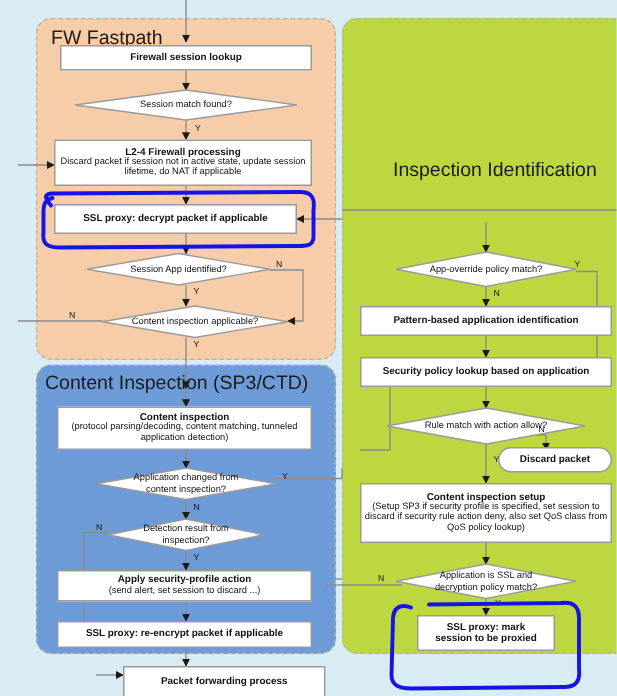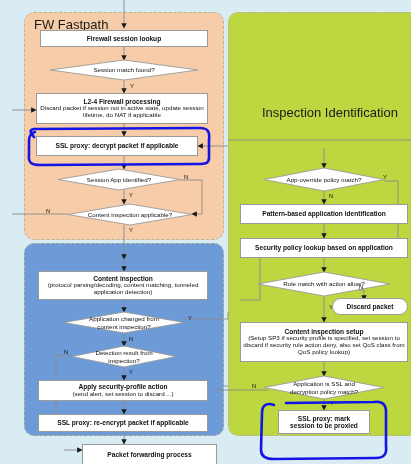--- a/index.html
+++ b/index.html
@@ -73,20 +73,21 @@
 
 <div id="canvas">
 
   <div class="lane" style="left:12px;top:12px;width:200px;height:228px;background:#f6cda8;"></div>
   <div class="lane-title" style="left:22px;top:17px;">FW Fastpath</div>
 
   <div class="lane" style="left:216px;top:12px;width:192px;height:424px;background:#bdd741;"></div>
   <div class="lane-title" style="left:250px;top:105px;">Inspection Identification</div>
 
   <div class="lane" style="left:12px;top:243px;width:200px;height:193px;background:#6d9bd7;"></div>
+  <div class="lane-title" style="left:18px;top:247px;">Content Inspection (SP3/CTD)</div>
 
   <div class="lane" style="left:12px;top:440px;width:396px;height:24px;background:#d9ecf3;border:none;border-radius:10px 10px 0 0;"></div>
 
   <svg style="position:absolute;left:0;top:0;width:411px;height:464px;">
     <defs>
       <marker id="ar" markerWidth="7" markerHeight="7" refX="5.4" refY="3" orient="auto">
         <path d="M0,0 L6,3 L0,6 z" fill="#1a1a1a"></path>
       </marker>
     </defs>
     <g stroke="#8a8a8a" stroke-width="0.9" fill="none">

